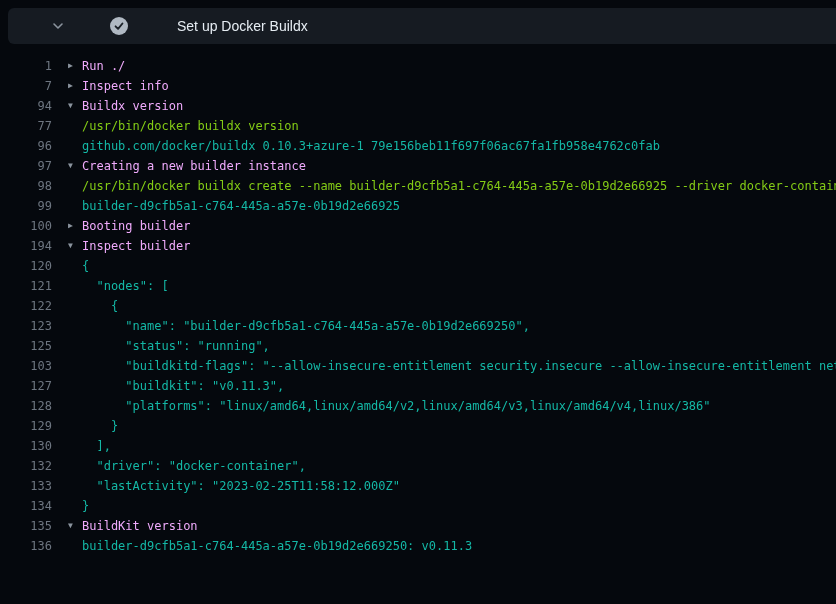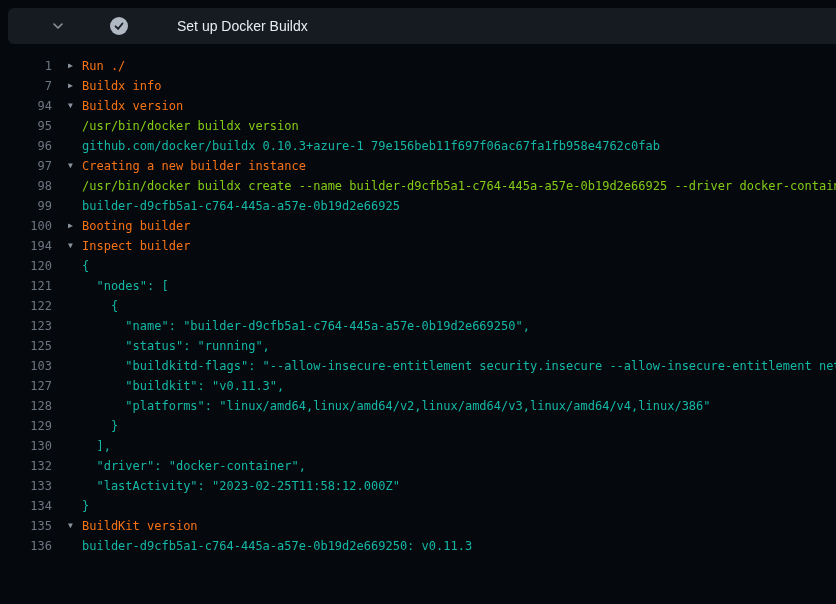--- a/index.html
+++ b/index.html
@@ -51,44 +51,44 @@
     color:#6e7681;
     user-select:none;
   }
   .arrow{
     flex:0 0 14px;width:14px;margin-left:16px;
     color:#8b949e;font-size:8px;line-height:20px;
     display:inline-block;
   }
   .text{color:#14b8a6;}
   .text.command{color:#84cc16;}
-  .text.group-collapsed,.text.group-expanded{color:#f97316;}
+  .text.group-collapsed,.text.group-expanded{color:#f0abfc;}
 </style>
 </head>
 <body>
 
 <div class="step-header">
   <span class="chevron">
     <svg width="12" height="12" viewBox="0 0 12 12">
       <path d="M2 4 L6 8 L10 4" fill="none" stroke="#8b949e" stroke-width="1.6" stroke-linecap="round" stroke-linejoin="round"></path>
     </svg>
   </span>
   <span class="status-circle">
     <svg width="10" height="10" viewBox="0 0 16 16">
       <path d="M2.5 8.5 L6.5 12.5 L13.5 4" fill="none" stroke="#1b2128" stroke-width="3" stroke-linecap="round" stroke-linejoin="round"></path>
     </svg>
   </span>
   <span class="step-title">Set up Docker Buildx</span>
 </div>
 
 <div class="log">
     <div class="row"><span class="gutter">1</span><span class="arrow">▶</span><span class="text group-collapsed">Run ./</span></div>
-    <div class="row"><span class="gutter">7</span><span class="arrow">▶</span><span class="text group-collapsed">Buildx info</span></div>
+    <div class="row"><span class="gutter">7</span><span class="arrow">▶</span><span class="text group-collapsed">Inspect info</span></div>
     <div class="row"><span class="gutter">94</span><span class="arrow">▼</span><span class="text group-expanded">Buildx version</span></div>
-    <div class="row"><span class="gutter">95</span><span class="arrow"></span><span class="text command">/usr/bin/docker buildx version</span></div>
+    <div class="row"><span class="gutter">77</span><span class="arrow"></span><span class="text command">/usr/bin/docker buildx version</span></div>
     <div class="row"><span class="gutter">96</span><span class="arrow"></span><span class="text output">github.com/docker/buildx 0.10.3+azure-1 79e156beb11f697f06ac67fa1fb958e4762c0fab</span></div>
     <div class="row"><span class="gutter">97</span><span class="arrow">▼</span><span class="text group-expanded">Creating a new builder instance</span></div>
     <div class="row"><span class="gutter">98</span><span class="arrow"></span><span class="text command">/usr/bin/docker buildx create --name builder-d9cfb5a1-c764-445a-a57e-0b19d2e66925 --driver docker-container</span></div>
     <div class="row"><span class="gutter">99</span><span class="arrow"></span><span class="text output">builder-d9cfb5a1-c764-445a-a57e-0b19d2e66925</span></div>
     <div class="row"><span class="gutter">100</span><span class="arrow">▶</span><span class="text group-collapsed">Booting builder</span></div>
     <div class="row"><span class="gutter">194</span><span class="arrow">▼</span><span class="text group-expanded">Inspect builder</span></div>
     <div class="row"><span class="gutter">120</span><span class="arrow"></span><span class="text output">{</span></div>
     <div class="row"><span class="gutter">121</span><span class="arrow"></span><span class="text output">  "nodes": [</span></div>
     <div class="row"><span class="gutter">122</span><span class="arrow"></span><span class="text output">    {</span></div>
     <div class="row"><span class="gutter">123</span><span class="arrow"></span><span class="text output">      "name": "builder-d9cfb5a1-c764-445a-a57e-0b19d2e669250",</span></div>

